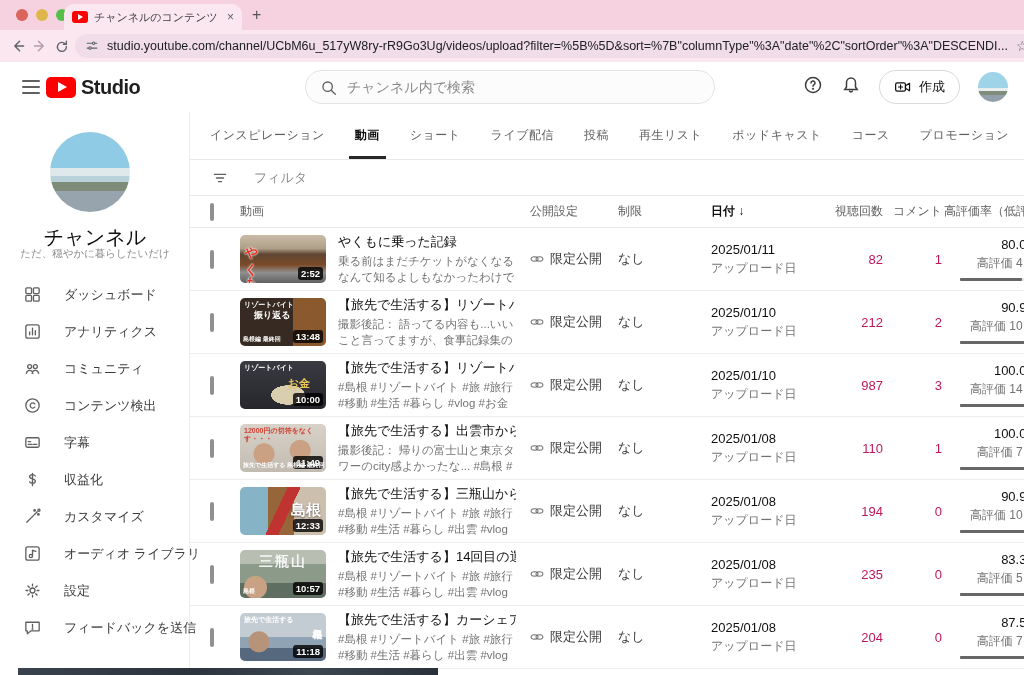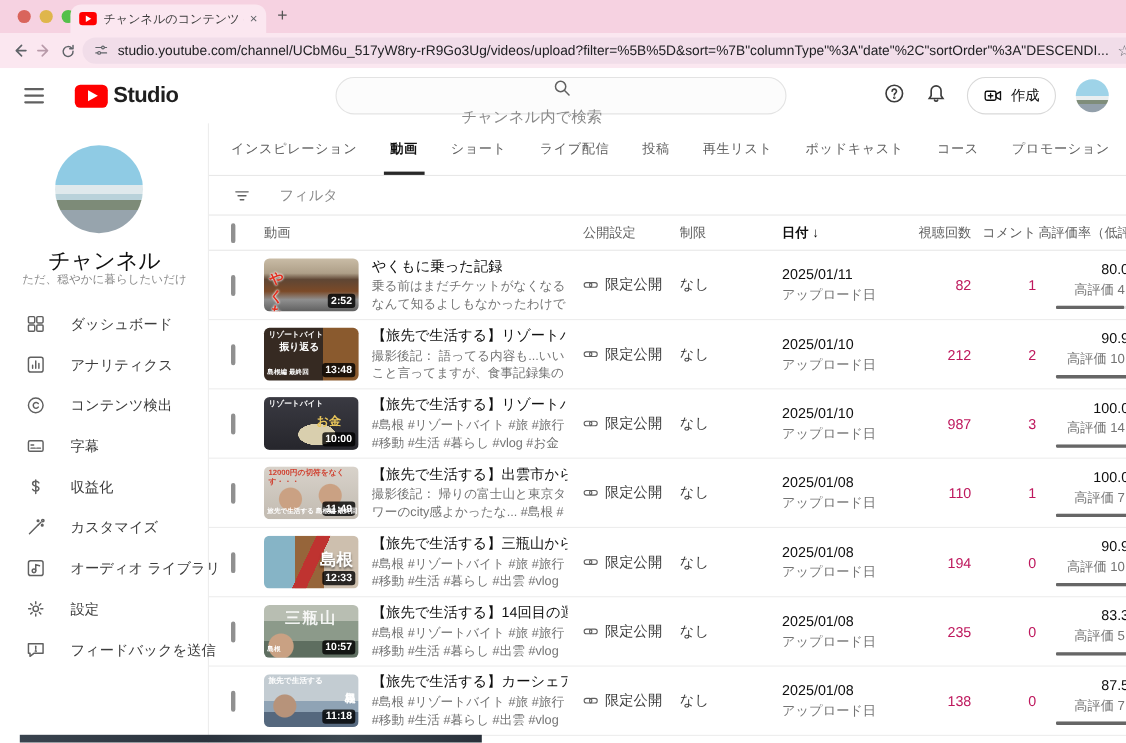--- a/index.html
+++ b/index.html
@@ -27,27 +27,27 @@
     align-items:center; padding:0 10px; gap:8px; }
   .urlpill svg { stroke:#5f6368; stroke-width:1.5; fill:none; stroke-linecap:round; flex:none; }
   .urltext { font-size:12.5px; color:#202124; white-space:nowrap; overflow:hidden; flex:1; }
   .star { font-size:14px; color:#5f6368; flex:none; }
 
   
   .apphead { position:absolute; top:62px; left:0; width:1024px; height:50px; background:#fff;
     display:flex; align-items:center; z-index:5; }
   .burger { width:18px; margin-left:22px; display:flex; flex-direction:column; gap:4px; }
   .burger i { height:2px; background:#606060; border-radius:1px; }
-  .logo { display:flex; align-items:center; gap:5px; margin-left:28px; }
+  .logo { display:flex; align-items:center; gap:5px; margin-left:6px; }
   .logo .box { width:30px; height:21px; background:#f00; border-radius:5px; position:relative; }
   .logo .box:after { content:""; position:absolute; left:12px; top:5.5px; border-left:9px solid #fff;
     border-top:5px solid transparent; border-bottom:5px solid transparent; }
   .logo .word { font-size:20px; font-weight:700; color:#1f1f1f; letter-spacing:-0.5px; }
   .search { position:absolute; left:305px; width:410px; height:34px; border:1px solid #e3e3e3;
-    background:#fcfcfc; border-radius:17px; display:flex; align-items:center; padding:0 14px; gap:10px;flex-direction:column; }
+    background:#fcfcfc; border-radius:17px; display:flex; align-items:center; padding:0 14px; gap:10px; }
   .search svg { stroke:#606060; stroke-width:1.6; fill:none; stroke-linecap:round; flex:none; }
   .search input { border:none; outline:none; background:transparent; font-size:14px; color:#0f0f0f;
     flex:1; font-family:inherit; }
   .search input::placeholder { color:#8a8a8a; }
   .hright { position:absolute; right:16px; display:flex; align-items:center; gap:18px; }
   .hicon svg { stroke:#3c3c3c; stroke-width:1.5; fill:none; stroke-linecap:round; }
   .createbtn { display:flex; align-items:center; gap:7px; border:1px solid #d9d9d9; background:#fff;
     border-radius:18px; height:34px; padding:0 14px; font-size:13px; color:#0f0f0f; font-weight:500; }
   .createbtn svg { stroke:#0f0f0f; stroke-width:1.5; fill:none; stroke-linecap:round; stroke-linejoin:round; }
   .avatar { width:30px; height:30px; border-radius:50%;
@@ -251,20 +251,30 @@
           <svg width="19" height="19" viewBox="0 0 20 20">
             <rect x="3" y="3" width="14" height="14" rx="2"></rect>
             <path d="M7 13.5v-3M10 13.5V6.5M13 13.5V9"></path>
           </svg>
         </span>
         <span class="nlabel">アナリティクス</span>
       </div>
       <div class="navitem">
         <span class="nicon">
           <svg width="19" height="19" viewBox="0 0 20 20">
+            <circle cx="7" cy="8" r="2.1"></circle>
+            <circle cx="13" cy="8" r="2.1"></circle>
+            <path d="M3.5 15c.6-2 1.9-3 3.5-3s2.9 1 3.5 3M9.5 15c.6-2 1.9-3 3.5-3s2.9 1 3.5 3"></path>
+          </svg>
+        </span>
+        <span class="nlabel">コミュニティ</span>
+      </div>
+      <div class="navitem">
+        <span class="nicon">
+          <svg width="19" height="19" viewBox="0 0 20 20">
             <circle cx="10" cy="10" r="7"></circle>
             <path d="M12.4 8.3a2.7 2.7 0 1 0 0 3.4"></path>
           </svg>
         </span>
         <span class="nlabel">コンテンツ検出</span>
       </div>
       <div class="navitem">
         <span class="nicon">
           <svg width="19" height="19" viewBox="0 0 20 20">
             <rect x="3" y="5" width="14" height="10" rx="1.5"></rect>
@@ -593,21 +603,21 @@
         <rect x="1.5" y="7" width="10" height="6" rx="3"></rect>
             <rect x="8.5" y="7" width="10" height="6" rx="3"></rect>
       </svg>
       <span>限定公開</span>
     </div>
     <div class="col-res rescell">なし</div>
     <div class="col-date datecell">
       <div class="d1">2025/01/08</div>
       <div class="d2">アップロード日</div>
     </div>
-    <div class="col-views numcell">138</div>
+    <div class="col-views numcell">204</div>
     <div class="col-com numcell">0</div>
     <div class="col-rate ratecell">
       <div class="r1">87.5%</div>
       <div class="r2">高評価 7 件</div>
       <div class="bar">
             <div class="bar-fill" style="width: 88%;"></div>
           </div>
     </div>
   </div>
 </div>

